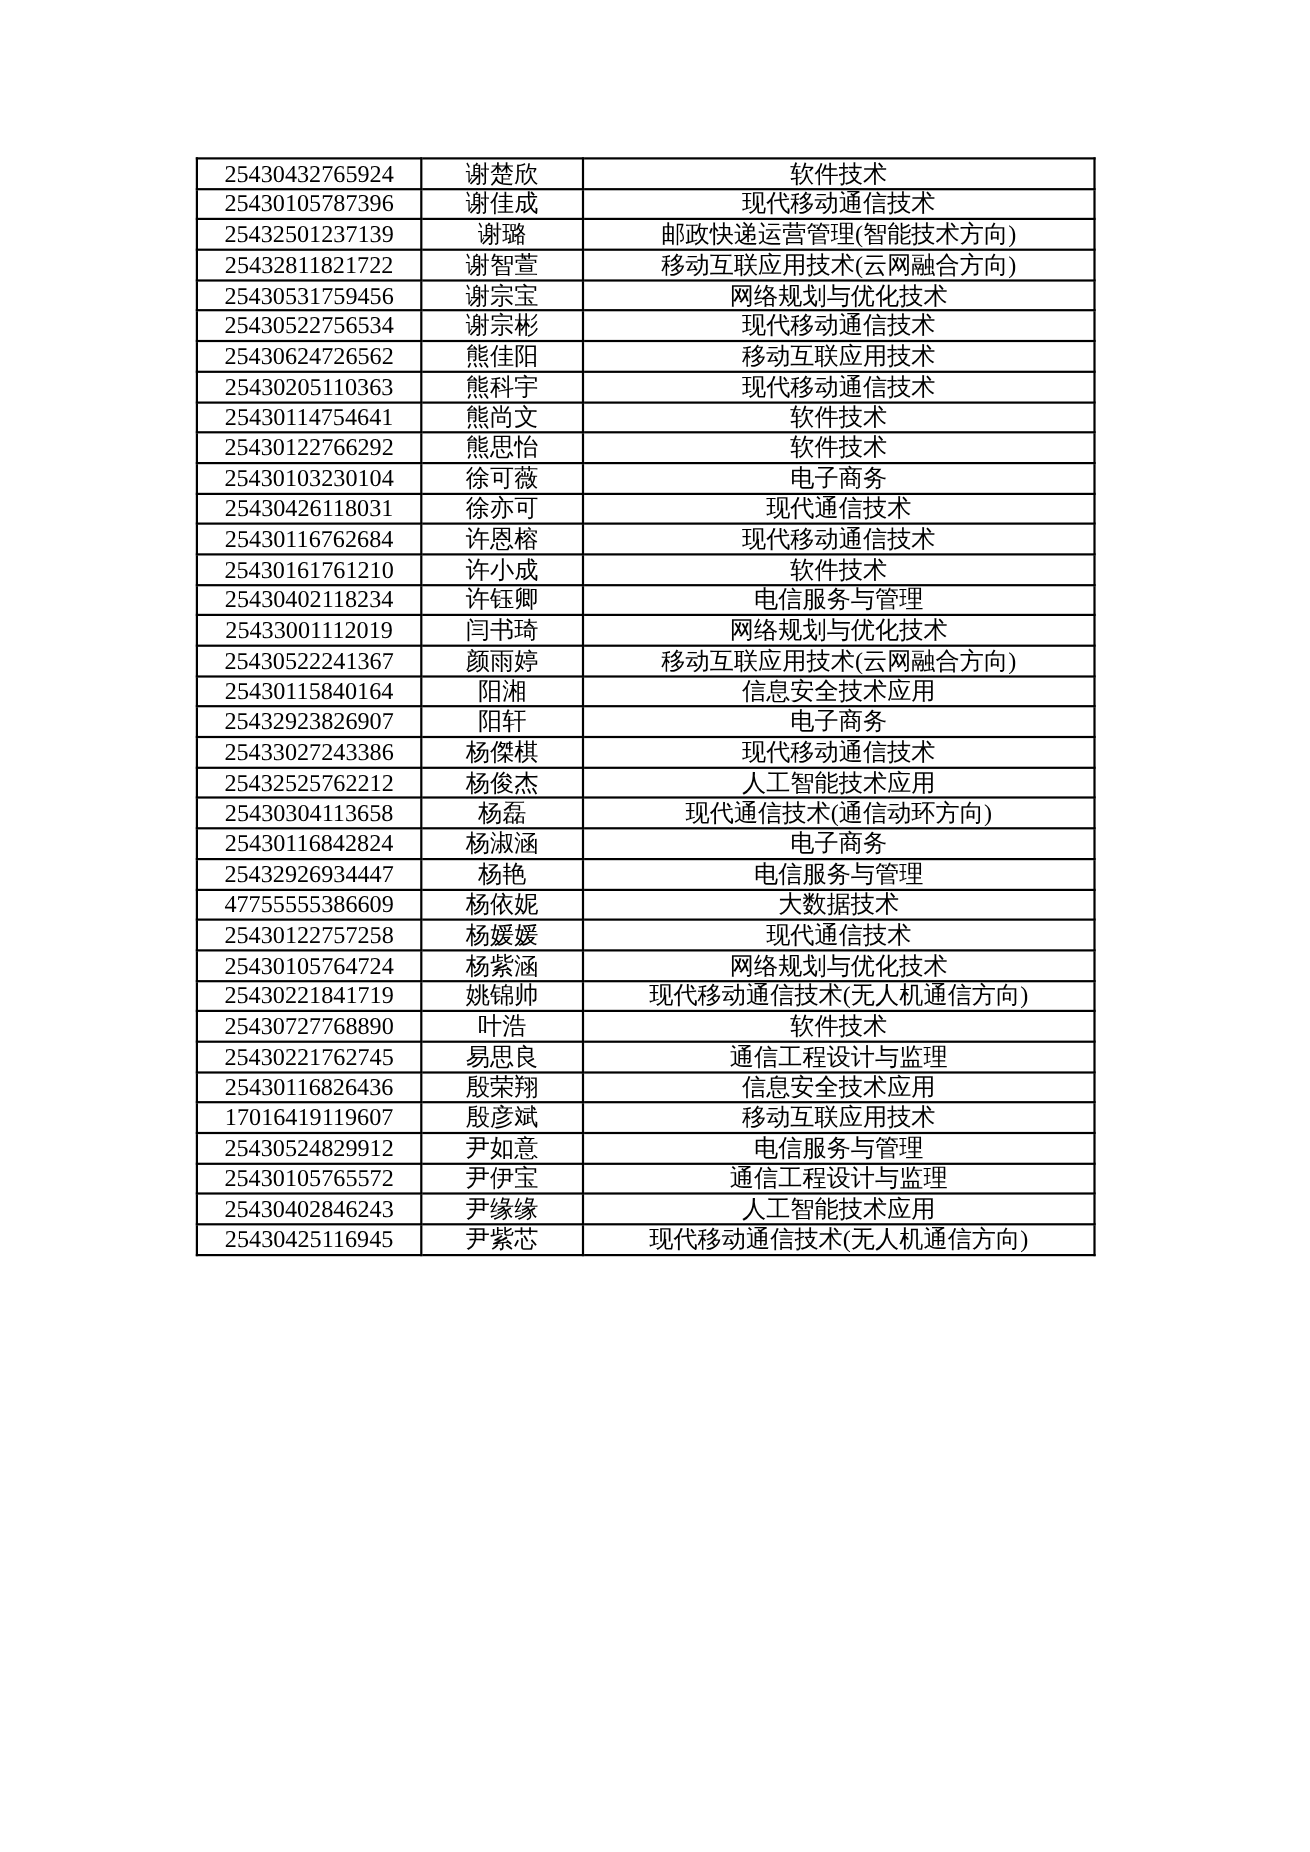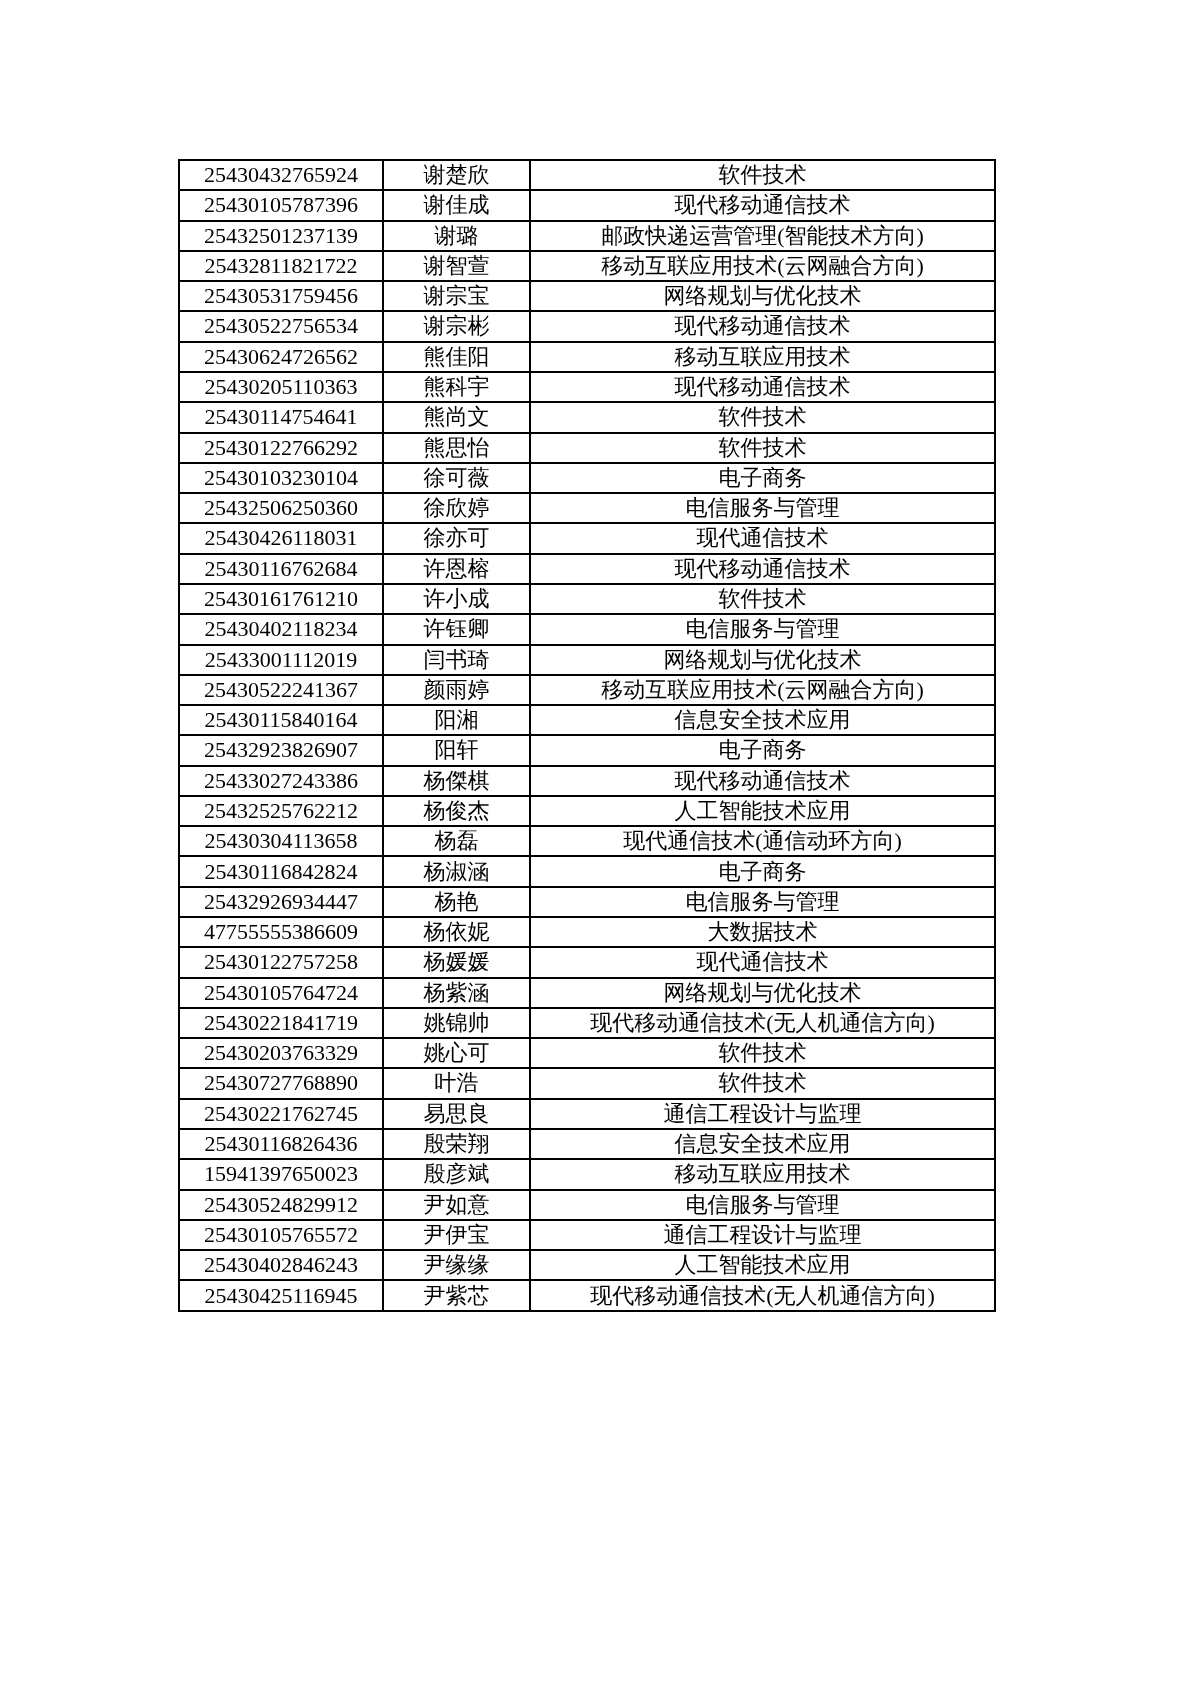--- a/index.html
+++ b/index.html
@@ -17,23 +17,23 @@
   .doc-page {
     position: absolute;
     left: 0; top: 0;
     width: 1191px;
     height: 1684px;
     background: #ffffff;
   }
   table.student-table {
     position: absolute;
     left: 178px;
-    top: 159px;
+    top: 143px;
     width: 816px;
-    height: 1153px;
+    height: 999px;
     border-collapse: collapse;
     table-layout: fixed;
   }
   table.student-table td {
     border: 2px solid #000000;
     padding: 0 2px;
     text-align: center;
     vertical-align: middle;
     font-size: 22px;
     line-height: 1.1;
@@ -104,25 +104,20 @@
           <td>25430122766292</td>
           <td>熊思怡</td>
           <td>软件技术</td>
         </tr>
         <tr>
           <td>25430103230104</td>
           <td>徐可薇</td>
           <td>电子商务</td>
         </tr>
         <tr>
-          <td>25432506250360</td>
-          <td>徐欣婷</td>
-          <td>电信服务与管理</td>
-        </tr>
-        <tr>
           <td>25430426118031</td>
           <td>徐亦可</td>
           <td>现代通信技术</td>
         </tr>
         <tr>
           <td>25430116762684</td>
           <td>许恩榕</td>
           <td>现代移动通信技术</td>
         </tr>
         <tr>
@@ -194,41 +189,36 @@
           <td>25430105764724</td>
           <td>杨紫涵</td>
           <td>网络规划与优化技术</td>
         </tr>
         <tr>
           <td>25430221841719</td>
           <td>姚锦帅</td>
           <td>现代移动通信技术(无人机通信方向)</td>
         </tr>
         <tr>
-          <td>25430203763329</td>
-          <td>姚心可</td>
-          <td>软件技术</td>
-        </tr>
-        <tr>
           <td>25430727768890</td>
           <td>叶浩</td>
           <td>软件技术</td>
         </tr>
         <tr>
           <td>25430221762745</td>
           <td>易思良</td>
           <td>通信工程设计与监理</td>
         </tr>
         <tr>
           <td>25430116826436</td>
           <td>殷荣翔</td>
           <td>信息安全技术应用</td>
         </tr>
         <tr>
-          <td>15941397650023</td>
+          <td>17016419119607</td>
           <td>殷彦斌</td>
           <td>移动互联应用技术</td>
         </tr>
         <tr>
           <td>25430524829912</td>
           <td>尹如意</td>
           <td>电信服务与管理</td>
         </tr>
         <tr>
           <td>25430105765572</td>

